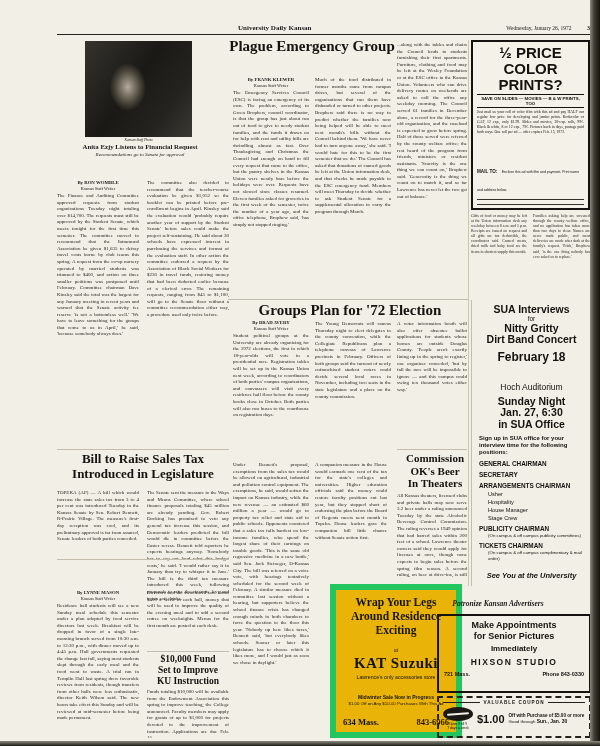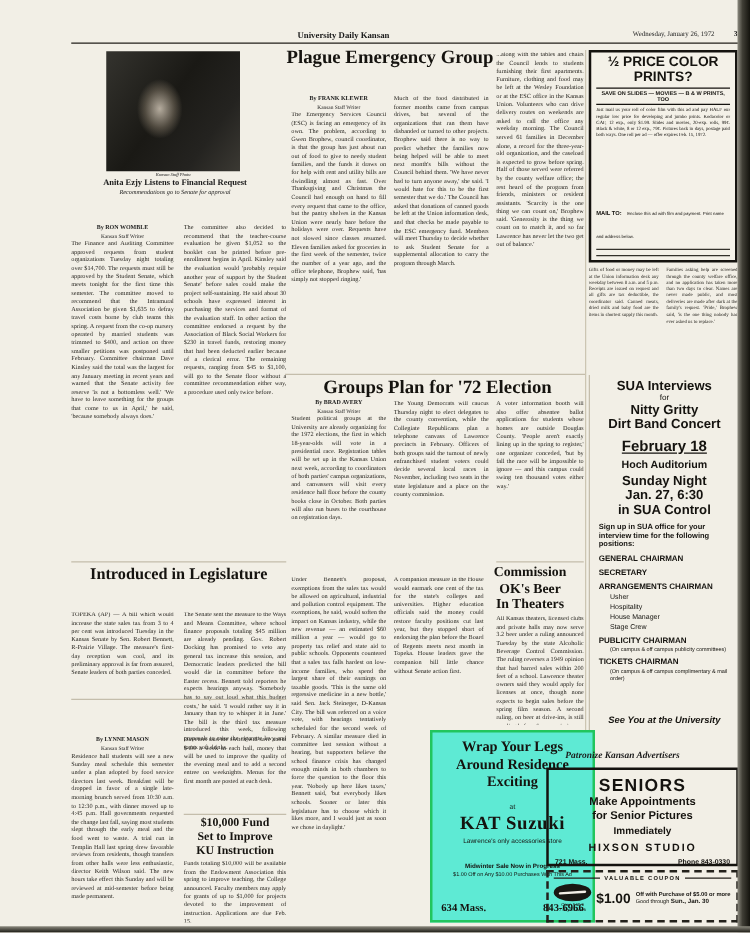--- a/index.html
+++ b/index.html
@@ -11,46 +11,46 @@
   .hl{position:absolute;font-weight:bold;color:#15130f;font-family:"Liberation Serif",serif;}
   .center{text-align:center;}
   .byl{position:absolute;text-align:center;}
   .byl .by{font-weight:bold;font-size:4.8px;line-height:1.25;}
   .byl .role{font-size:4.3px;line-height:1.2;}
   .rule{position:absolute;background:#23211b;height:1px;}
   .lrule{position:absolute;background:#c4bdab;height:1px;}
   .vrule{position:absolute;background:#ccc5b2;width:1px;}
   .adbox{position:absolute;box-sizing:border-box;font-family:"Liberation Sans",sans-serif;color:#15130f;}
   .pa{border:2px solid #15130f;background:#f4f1e8;padding:3px 4px;}
-  .pa-title{font-weight:bold;font-size:11px;line-height:1.05;text-align:center;}
+  .pa-title{font-weight:bold;font-size:15px;line-height:1.05;text-align:center;}
   .pa-sub{font-weight:bold;font-size:4.4px;text-align:center;border-top:1px solid #15130f;border-bottom:1px solid #15130f;
           padding:1px 0;margin-top:2px;}
   .pa-body{font-size:3.8px;line-height:1.3;text-align:justify;margin-top:2px;font-family:"Liberation Serif",serif;}
   .pa-mail{position:absolute;left:4px;right:4px;bottom:3px;}
   .pa-mail .lbl{font-weight:bold;font-size:4.6px;}
   .pa-mail .note{font-size:3.5px;}
   .pa-line{border-bottom:1px solid #33312a;height:4px;}
   .sua{border-left:1px solid #c4bdab;padding:4px 7px;}
   .sua .b1{font-weight:bold;font-size:10.5px;text-align:center;line-height:1.05;}
   .sua .b0{font-size:6.5px;text-align:center;line-height:1.2;}
-  .sua .dt{font-weight:bold;font-size:12px;text-align:center;margin-top:5px;text-decoration:underline;}
-  .sua .ven{font-weight:bold;font-size:8.5px;text-align:center;margin-top:2px;}
+  .sua .dt{font-weight:bold;font-size:12px;text-align:center;margin-top:5px;}
+  .sua .ven{font-weight:normal;font-size:8.5px;text-align:center;margin-top:18px;}
   .sua .nt{font-weight:bold;font-size:10.5px;text-align:center;line-height:1.08;}
   .sua .signup{font-size:6px;font-weight:bold;line-height:1.2;margin-top:5px;}
   .sua .pos-major{font-weight:bold;font-size:6.4px;margin-top:4px;}
   .sua .pos-minor{font-size:5.6px;margin-left:9px;margin-top:2px;}
   .sua .pos-note{font-size:4.4px;margin-left:9px;margin-top:1px;line-height:1.15;}
   .sua .closing{position:absolute;left:0;right:0;bottom:6px;text-align:center;font-weight:bold;font-style:italic;font-size:7.5px;}
   .seniors{border:2px solid #15130f;text-align:center;padding:4px 5px;}
   .seniors .t{font-weight:bold;font-size:14px;letter-spacing:1px;}
   .seniors .l{font-weight:bold;font-size:9px;line-height:1.25;}
   .seniors .l3{font-weight:bold;font-size:8px;margin-top:1px;}
   .seniors .studio{font-weight:bold;font-size:8.5px;letter-spacing:1.5px;margin-top:4px;}
   .seniors .row{display:flex;justify-content:space-between;font-weight:bold;font-size:5.5px;margin-top:4px;}
-  .suzuki{border:2px solid #22c55e;background:#5eead4;text-align:center;padding:5px 4px;font-family:"Liberation Serif",serif;margin-left:14px;}
+  .suzuki{border:6px solid #22c55e;background:#eab308;text-align:center;padding:5px 4px;font-family:"Liberation Serif",serif;}
   .suzuki .wrap{font-weight:bold;font-size:11.5px;line-height:1.22;}
   .suzuki .at{font-size:6.5px;margin-top:9px;}
   .suzuki .name{font-weight:bold;font-size:15px;margin-top:2px;letter-spacing:.5px;}
   .suzuki .tag{font-size:5.2px;margin-top:2px;font-family:"Liberation Sans",sans-serif;}
   .suzuki .sale1{font-weight:bold;font-size:5px;margin-top:14px;font-family:"Liberation Sans",sans-serif;}
   .suzuki .sale2{font-size:4.4px;margin-top:1px;font-family:"Liberation Sans",sans-serif;}
   .suzuki .row{position:absolute;left:7px;right:7px;bottom:5px;display:flex;justify-content:space-between;
                font-weight:bold;font-size:8.5px;}
   .coupon{border:2px dashed #23211b;padding:2px 4px;}
   .coupon .banner{display:flex;align-items:center;gap:3px;}
@@ -137,49 +137,50 @@
 
   <div class="adbox sua" style="left:471px;top:300px;width:120px;height:286px;">
     <div class="b1">SUA Interviews</div>
     <div class="b0">for</div>
     <div class="b1">Nitty Gritty</div>
     <div class="b1">Dirt Band Concert</div>
     <div class="dt">February 18</div>
     <div class="ven">Hoch Auditorium</div>
     <div class="nt" style="margin-top:4px;">Sunday Night</div>
     <div class="nt">Jan. 27, 6:30</div>
-    <div class="nt">in SUA Control</div>
+    <div class="nt">in SUA Office</div>
     <div class="signup">Sign up in SUA office for your interview time for the following positions:</div>
     <div>
       <div class="pos-major">GENERAL CHAIRMAN</div>
       <div class="pos-major">SECRETARY</div>
       <div class="pos-major">ARRANGEMENTS CHAIRMAN</div>
       <div class="pos-minor">Usher</div>
       <div class="pos-minor">Hospitality</div>
       <div class="pos-minor">House Manager</div>
       <div class="pos-minor">Stage Crew</div>
       <div class="pos-major">PUBLICITY CHAIRMAN</div>
       <div class="pos-note">(On campus &amp; off campus publicity committees)</div>
       <div class="pos-major">TICKETS CHAIRMAN</div>
       <div class="pos-note">(On campus &amp; off campus complimentary &amp; mail order)</div>
     </div>
     <div class="closing">See You at the University</div>
   </div>
 
   <div class="lrule" style="left:57px;top:449px;width:172px;"></div>
   <div class="hl center" style="left:57px;top:452px;width:172px;font-size:13px;line-height:1.15;">
+    <div>Bill to Raise Sales Tax</div>
     <div>Introduced in Legislature</div>
   </div>
   <div class="jcol" style="left:57px;top:490px;width:82px;height:68px;">TOPEKA (AP) — A bill which would increase the state sales tax from 3 to 4 per cent was introduced Tuesday in the Kansas Senate by Sen. Robert Bennett, R-Prairie Village. The measure's first-day reception was cool, and its preliminary approval is far from assured, Senate leaders of both parties conceded.</div>
   <div class="jcol" style="left:147px;top:490px;width:82px;height:158px;">The Senate sent the measure to the Ways and Means Committee, where school finance proposals totaling $45 million are already pending. Gov. Robert Docking has promised to veto any general tax increase this session, and Democratic leaders predicted the bill would die in committee before the Easter recess. Bennett told reporters he expects hearings anyway. 'Somebody has to say out loud what this budget costs,' he said. 'I would rather say it in January than try to whisper it in June.' The bill is the third tax measure introduced this week, following proposals to raise the cigarette levy and to tax soft drinks.</div>
   <div class="jcol" style="left:233px;top:462px;width:76px;height:276px;">Under Bennett's proposal, exemptions from the sales tax would be allowed on agricultural, industrial and pollution control equipment. The exemptions, he said, would soften the impact on Kansas industry, while the new revenue — an estimated $60 million a year — would go to property tax relief and state aid to public schools. Opponents countered that a sales tax falls hardest on low-income families, who spend the largest share of their earnings on taxable goods. 'This is the same old regressive medicine in a new bottle,' said Sen. Jack Steineger, D-Kansas City. The bill was referred on a voice vote, with hearings tentatively scheduled for the second week of February. A similar measure died in committee last session without a hearing, but supporters believe the school finance crisis has changed enough minds in both chambers to force the question to the floor this year. 'Nobody up here likes taxes,' Bennett said, 'but everybody likes schools. Sooner or later this legislature has to choose which it likes more, and I would just as soon we chose in daylight.'</div>
   <div class="jcol" style="left:315px;top:462px;width:72px;height:118px;">A companion measure in the House would earmark one cent of the tax for the state's colleges and universities. Higher education officials said the money could restore faculty positions cut last year, but they stopped short of endorsing the plan before the Board of Regents meets next month in Topeka. House leaders gave the companion bill little chance without Senate action first.</div>
 
   <div class="lrule" style="left:397px;top:449px;width:70px;"></div>
-  <div class="hl center" style="left:389px;top:452px;width:70px;font-size:11px;line-height:1.15;">
+  <div class="hl center" style="left:400px;top:452px;width:70px;font-size:11px;line-height:1.15;">
     <div>Commission</div>
     <div>OK's Beer</div>
     <div>In Theaters</div>
   </div>
   <div class="jcol" style="left:397px;top:493px;width:70px;height:87px;">All Kansas theaters, licensed clubs and private halls may now serve 3.2 beer under a ruling announced Tuesday by the state Alcoholic Beverage Control Commission. The ruling reverses a 1949 opinion that had barred sales within 200 feet of a school. Lawrence theater owners said they would apply for licenses at once, though none expects to begin sales before the spring film season. A second ruling, on beer at drive-ins, is still pending before the commission.</div>
 
   <div class="lrule" style="left:57px;top:559px;width:172px;"></div>
   <div class="byl" style="left:57px;top:590px;width:82px;">
     <div class="by">By LYNNE MASON</div>
     <div class="role">Kansan Staff Writer</div>
@@ -206,21 +207,20 @@
     <div class="sale2">$1.00 Off on Any $10.00 Purchases With This Ad</div>
     <div class="row">
       <span>634 Mass.</span>
       <span>843-6966</span>
     </div>
   </div>
 
   <div class="patronize" style="left:421px;top:599px;width:154px;">Patronize Kansan Advertisers</div>
 
   <div class="adbox seniors" style="left:437px;top:614px;width:154px;height:79px;">
-    <div class="t">SENIORS</div>
     <div class="l">Make Appointments</div>
     <div class="l">for Senior Pictures</div>
     <div class="l3">Immediately</div>
     <div class="studio">HIXSON STUDIO</div>
     <div class="row">
       <span>721 Mass.</span>
       <span>Phone 843-0330</span>
     </div>
   </div>
 

